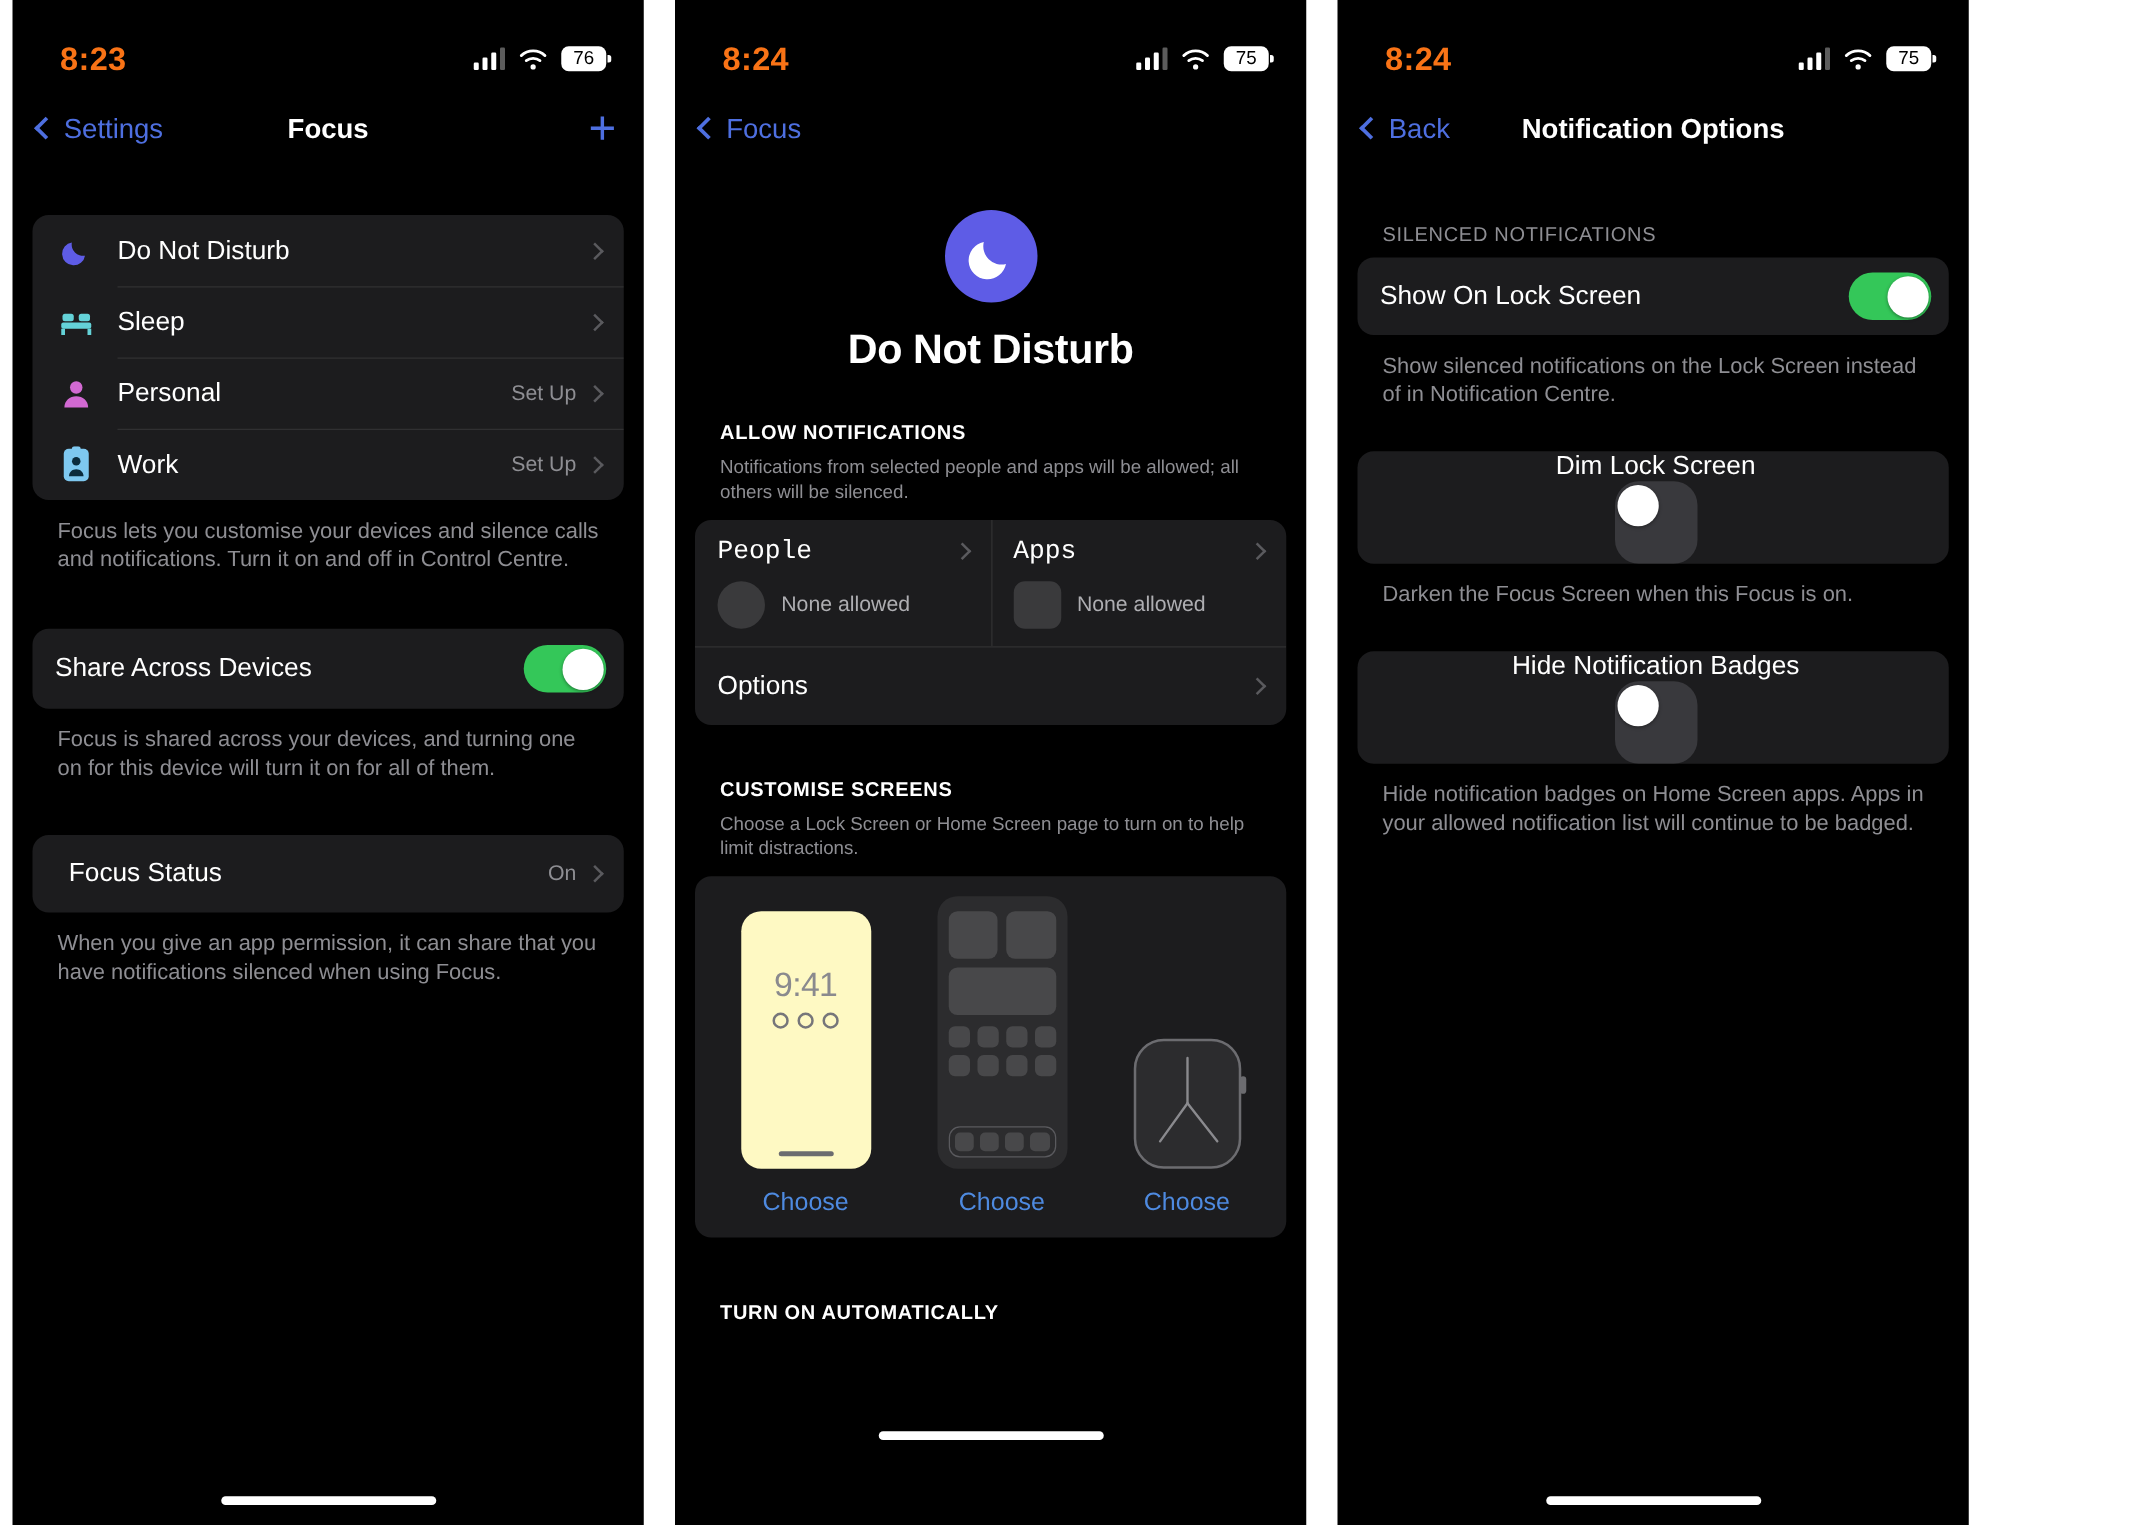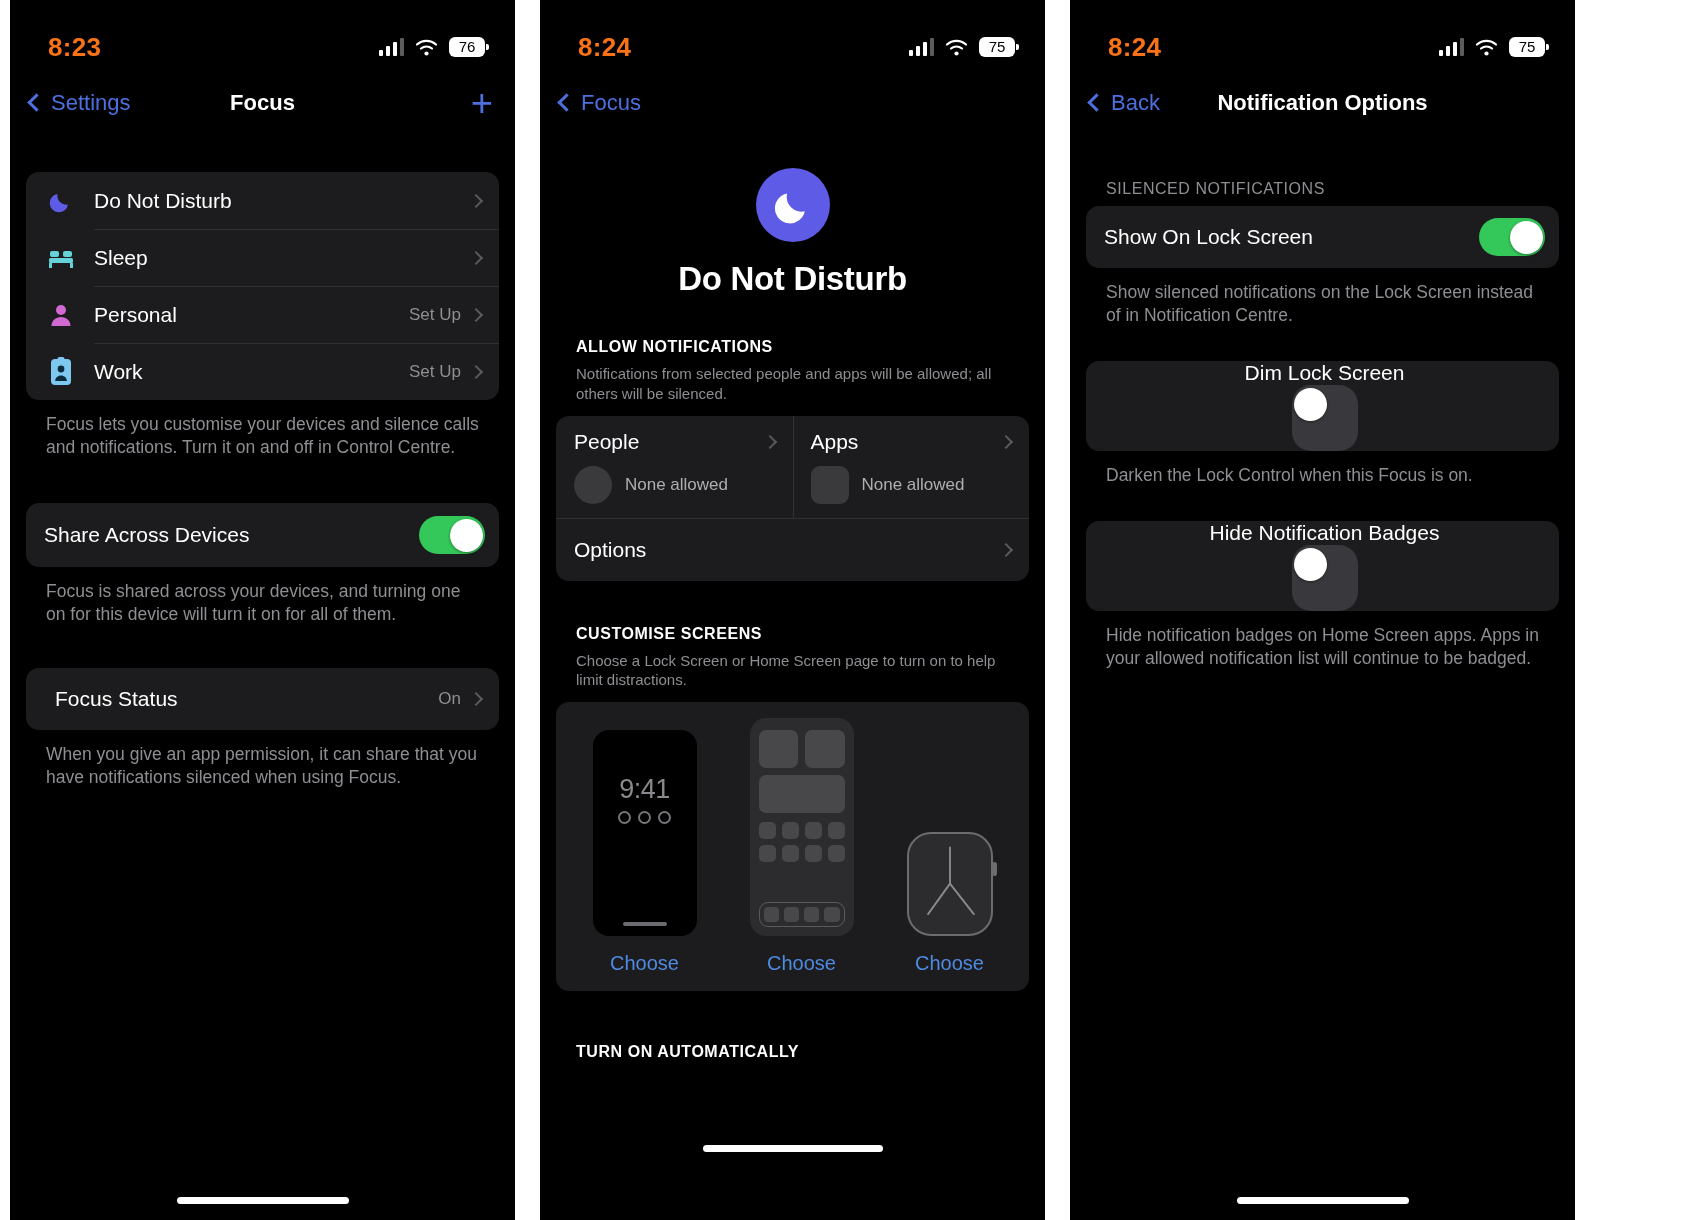--- a/index.html
+++ b/index.html
@@ -229,42 +229,42 @@
   .split-cell {
     flex: 1;
     padding: 14px 14px 14px 18px;
     position: relative;
   }
   .split-cell + .split-cell::before {
     content:"";
     position:absolute; left:0; top:0; bottom:0;
     width:1px; background:#303032;
   }
-  .split-top { display:flex; align-items:center; }
+  .split-top { display:flex; align-items:center;font-family:Liberation Mono, monospace; }
   .split-title { color:#fff; font-size: 21px; flex:1; }
   .split-body { display:flex; align-items:center; gap: 13px; margin-top: 12px; }
   .avatar-circle { width: 38px; height: 38px; border-radius: 50%; background:#3a3a3c; }
   .avatar-square { width: 38px; height: 38px; border-radius: 9px; background:#3a3a3c; }
   .split-sub { color:#aeaeb2; font-size: 17px; }
   .split-divider { height:1px; background:#303032; }
 
   
   .screens {
     background:#1c1c1e;
     border-radius: 13px;
     padding: 16px 10px 16px 10px;
     display:flex;
     justify-content: space-around;
     align-items: flex-end;
   }
   .screen-col { display:flex; flex-direction:column; align-items:center; }
   .lockscreen-thumb {
     width: 104px; height: 206px;
     border-radius: 16px;
-    background: #000000;
+    background: #fef9c3;
     display:flex; flex-direction:column; align-items:center;
     padding-top: 44px;
     position: relative;
   }
   .ls-time { color:#8a8a8e; font-size: 27px; font-weight: 300; letter-spacing: -0.5px; }
   .ls-dots { display:flex; gap:7px; margin-top: 6px; }
   .ls-dots i { width:13px; height:13px; border-radius:50%; border:2px solid #76767a; display:block;}
   .ls-bar {
     position:absolute; bottom: 10px; left:50%; transform:translateX(-50%);
     width: 44px; height: 4px; border-radius: 2px; background:#6c6c70;
@@ -629,21 +629,21 @@
       <div class="footnote">Show silenced notifications on the Lock Screen instead of in Notification Centre.</div>
 
       <div class="group" style="margin-top:34px;">
         <div class="row plain" style="min-height:62px;flex-direction:column;">
           <div class="row-label">Dim Lock Screen</div>
           <div class="toggle">
               <span class="knob"></span>
             </div>
         </div>
       </div>
-      <div class="footnote">Darken the Lock Control when this Focus is on.</div>
+      <div class="footnote">Darken the Focus Screen when this Focus is on.</div>
 
       <div class="group" style="margin-top:34px;">
         <div class="row plain" style="min-height:62px;flex-direction:column;">
           <div class="row-label">Hide Notification Badges</div>
           <div class="toggle">
               <span class="knob"></span>
             </div>
         </div>
       </div>
       <div class="footnote">Hide notification badges on Home Screen apps. Apps in your allowed notification list will continue to be badged.</div>

